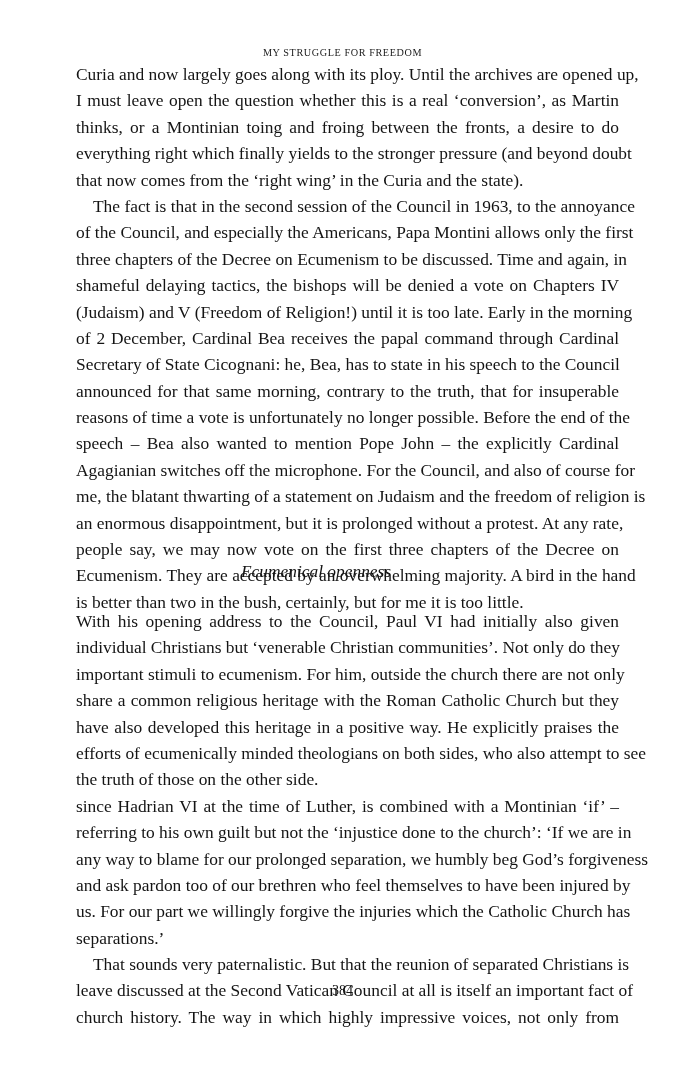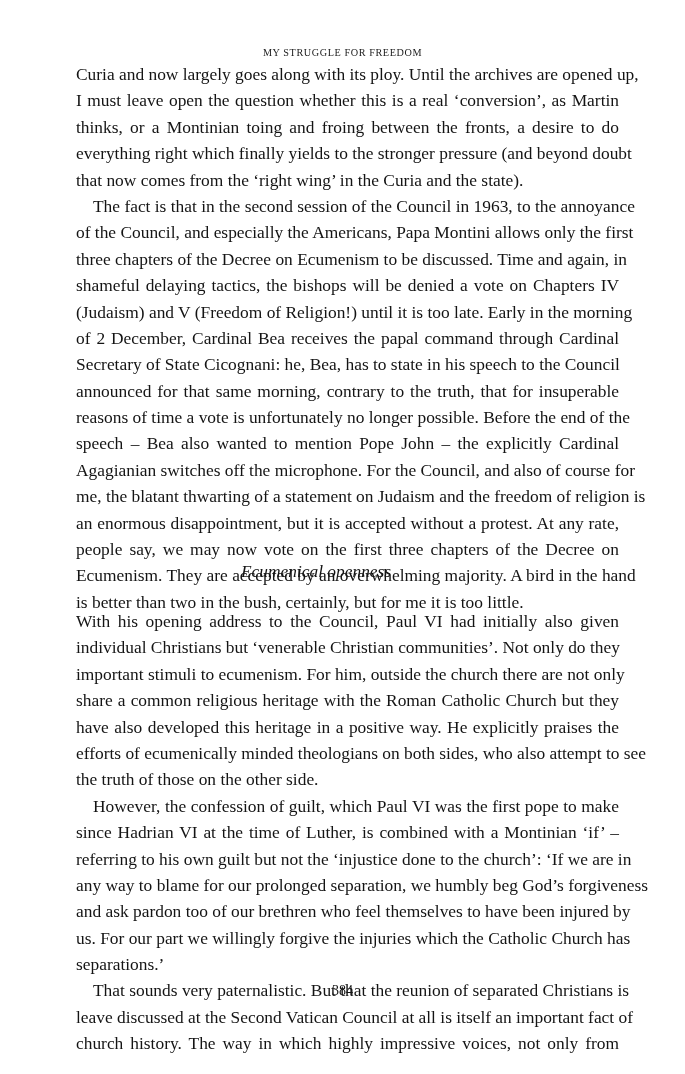--- a/index.html
+++ b/index.html
@@ -94,41 +94,40 @@
         <span class="line">three chapters of the Decree on Ecumenism to be discussed. Time and again, in</span>
         <span class="line">shameful delaying tactics, the bishops will be denied a vote on Chapters IV</span>
         <span class="line">(Judaism) and V (Freedom of Religion!) until it is too late. Early in the morning</span>
         <span class="line">of 2 December, Cardinal Bea receives the papal command through Cardinal</span>
         <span class="line">Secretary of State Cicognani: he, Bea, has to state in his speech to the Council</span>
         <span class="line">announced for that same morning, contrary to the truth, that for insuperable</span>
         <span class="line">reasons of time a vote is unfortunately no longer possible. Before the end of the</span>
         <span class="line">speech – Bea also wanted to mention Pope John – the explicitly Cardinal</span>
         <span class="line">Agagianian switches off the microphone. For the Council, and also of course for</span>
         <span class="line">me, the blatant thwarting of a statement on Judaism and the freedom of religion is</span>
-        <span class="line">an enormous disappointment, but it is accepted without a protest. At any rate,</span>
+        <span class="line">an enormous disappointment, but it is prolonged without a protest. At any rate,</span>
         <span class="line">people say, we may now vote on the first three chapters of the Decree on</span>
         <span class="line">Ecumenism. They are accepted by an overwhelming majority. A bird in the hand</span>
         <span class="line last">is better than two in the bush, certainly, but for me it is too little.</span>
       </div>
     </div>
 
   <div class="section-heading">Ecumenical openness</div>
 
   <div class="text-block" id="block2">
       <div>
         <span class="line">With his opening address to the Council, Paul VI had initially also given</span>
         <span class="line">individual Christians but ‘venerable Christian communities’. Not only do they</span>
         <span class="line">important stimuli to ecumenism. For him, outside the church there are not only</span>
         <span class="line">share a common religious heritage with the Roman Catholic Church but they</span>
         <span class="line">have also developed this heritage in a positive way. He explicitly praises the</span>
         <span class="line">efforts of ecumenically minded theologians on both sides, who also attempt to see</span>
         <span class="line last">the truth of those on the other side.</span>
       </div>
       <div>
-        <span class="line indent">However, the confession of guilt, which Paul VI was the first pope to make</span>
         <span class="line">since Hadrian VI at the time of Luther, is combined with a Montinian ‘if’ –</span>
         <span class="line">referring to his own guilt but not the ‘injustice done to the church’: ‘If we are in</span>
         <span class="line">any way to blame for our prolonged separation, we humbly beg God’s forgiveness</span>
         <span class="line">and ask pardon too of our brethren who feel themselves to have been injured by</span>
         <span class="line">us. For our part we willingly forgive the injuries which the Catholic Church has</span>
         <span class="line last">separations.’</span>
       </div>
       <div>
         <span class="line indent">That sounds very paternalistic. But that the reunion of separated Christians is</span>
         <span class="line">leave discussed at the Second Vatican Council at all is itself an important fact of</span>

